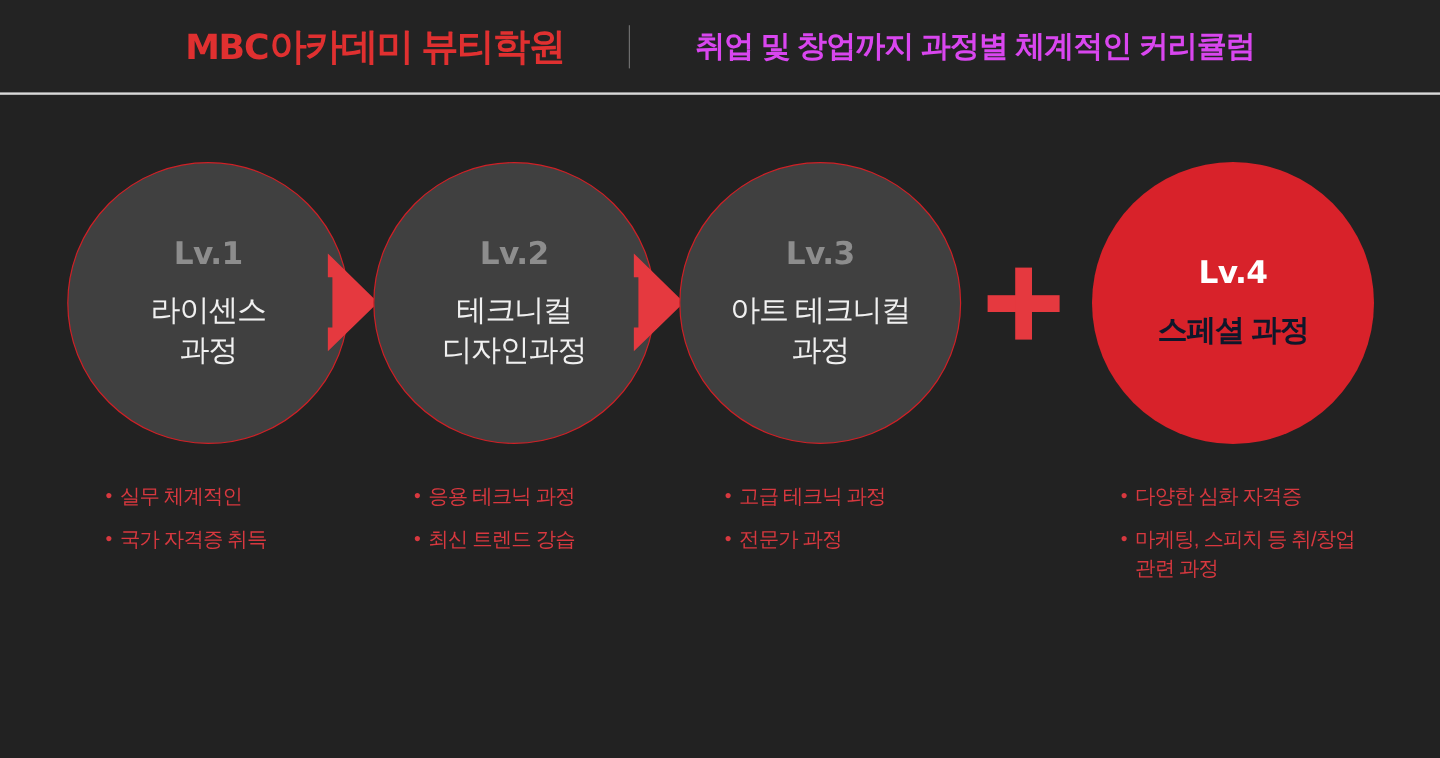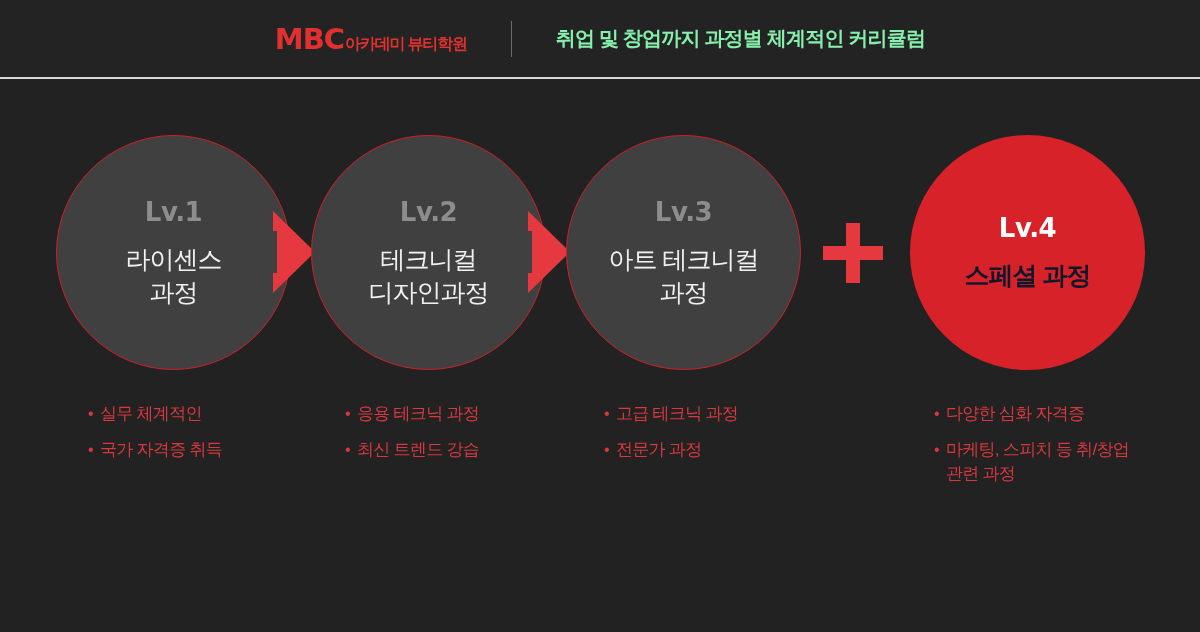--- a/index.html
+++ b/index.html
@@ -32,48 +32,48 @@
     position: absolute;
     left: 0;
     top: 77px;
     width: 1200px;
     height: 2px;
     background: #d9d9d9;
   }
   .header-inner {
     display: flex;
     align-items: center;
-    gap: 8px;
+    gap: 18px;
   }
   .brand-logo {
     display: flex;
     align-items: baseline;
     color: #e03030;
   }
   .brand-mark {
     font-size: 29px;
     font-weight: bold;
     letter-spacing: -1px;
     font-family: "DejaVu Sans", sans-serif;
   }
   .brand-name {
-    font-size: 16px;
+    font-size: 31px;
     font-weight: bold;
     letter-spacing: -1.2px;
     margin-left: 1px;
   }
   .v-divider {
     width: 1px;
     height: 36px;
     background: #6d6d6d;
     margin: 0 36px;
   }
   .header-title {
-    color: #86efac;
-    font-size: 20px;
+    color: #d946ef;
+    font-size: 25px;
     font-weight: bold;
     letter-spacing: -0.8px;
     white-space: nowrap;
   }
 
   
   .diagram {
     position: absolute;
     left: 0;
     top: 77px;

